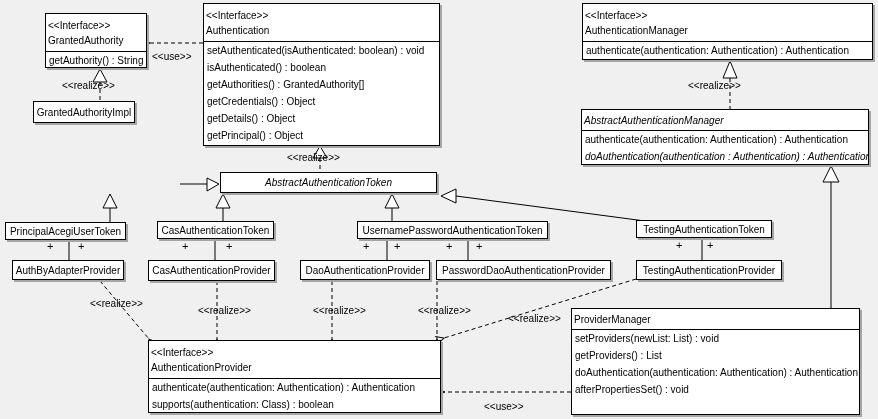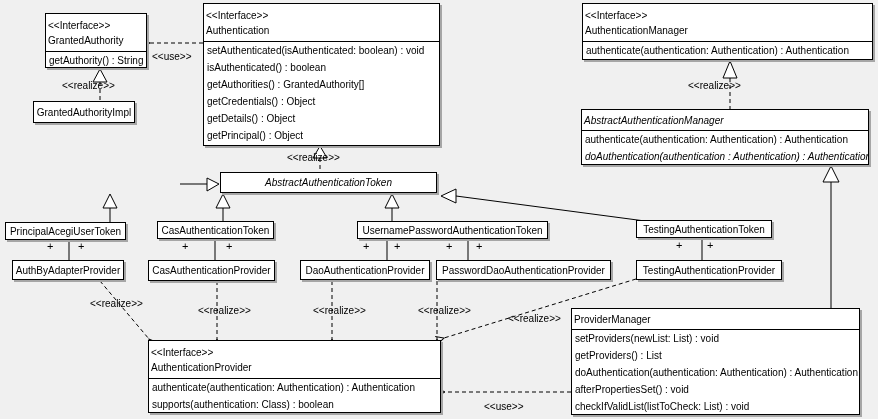--- a/index.html
+++ b/index.html
@@ -214,21 +214,20 @@
   </div>
 
   <div class="uml-box" style="left:571px;top:308px;width:289px;height:107px">
     <div class="hdr sep one">
       <div class="cname">ProviderManager</div>
     </div>
     <div class="m">setProviders(newList: List) : void</div>
     <div class="m">getProviders() : List</div>
     <div class="m">doAuthentication(authentication: Authentication) : Authentication</div>
     <div class="m">afterPropertiesSet() : void</div>
-    <div class="m">checkIfValidList(listToCheck: List) : void</div>
   </div>
 
   <span class="lbl" style="left:152px;top:51px">&lt;&lt;use&gt;&gt;</span>
   <span class="lbl" style="left:62px;top:80px">&lt;&lt;realize&gt;&gt;</span>
   <span class="lbl" style="left:287px;top:152px">&lt;&lt;realize&gt;&gt;</span>
   <span class="lbl" style="left:688px;top:80px">&lt;&lt;realize&gt;&gt;</span>
   <span class="lbl" style="left:90px;top:298px">&lt;&lt;realize&gt;&gt;</span>
   <span class="lbl" style="left:198px;top:305px">&lt;&lt;realize&gt;&gt;</span>
   <span class="lbl" style="left:313px;top:305px">&lt;&lt;realize&gt;&gt;</span>
   <span class="lbl" style="left:418px;top:305px">&lt;&lt;realize&gt;&gt;</span>

